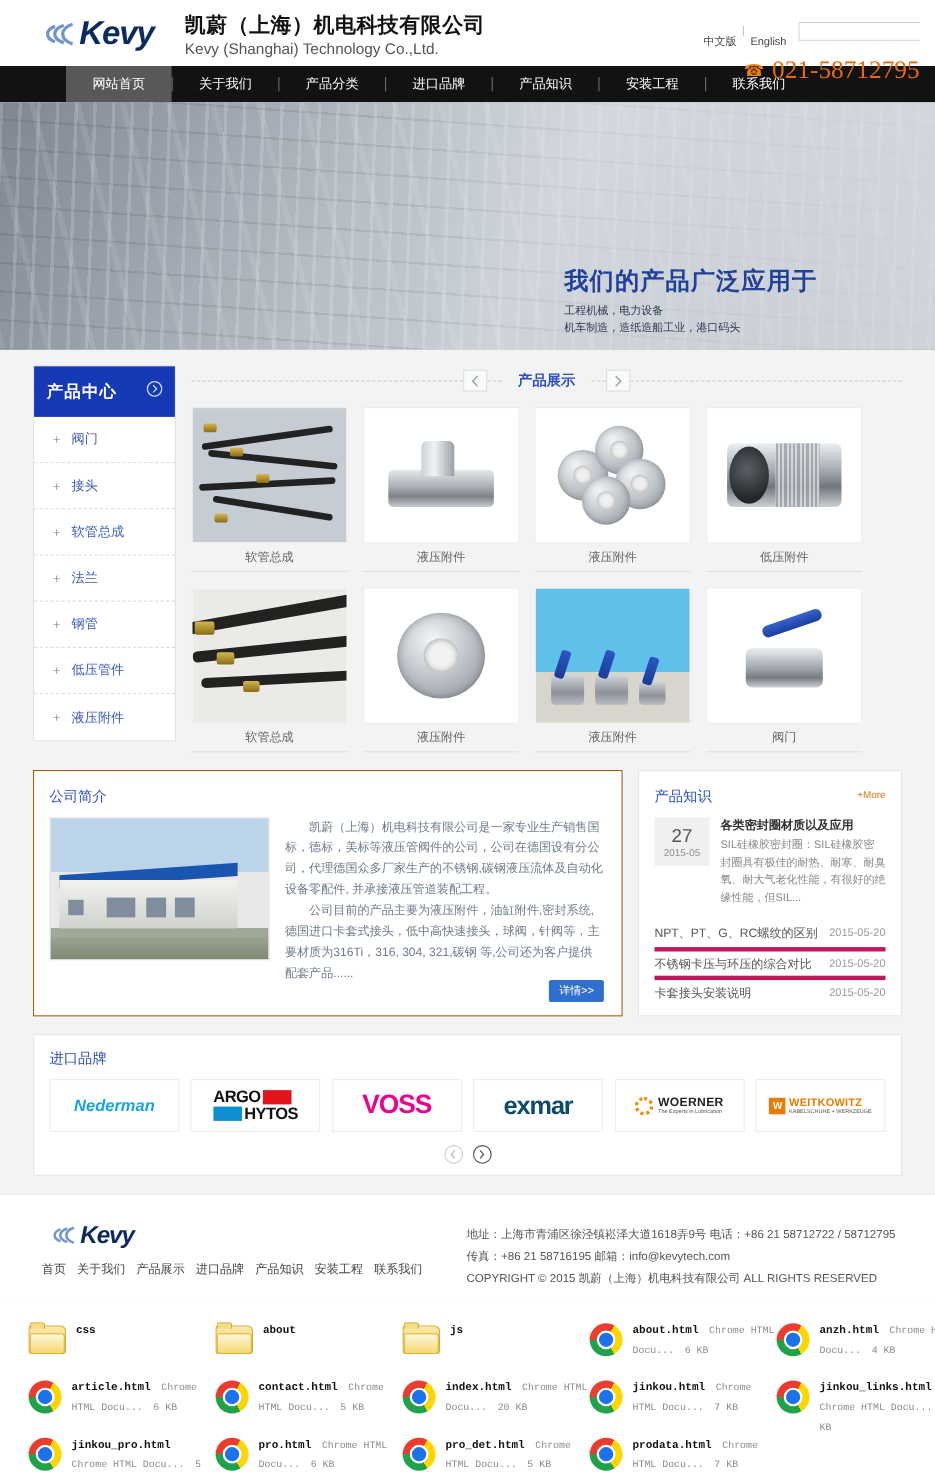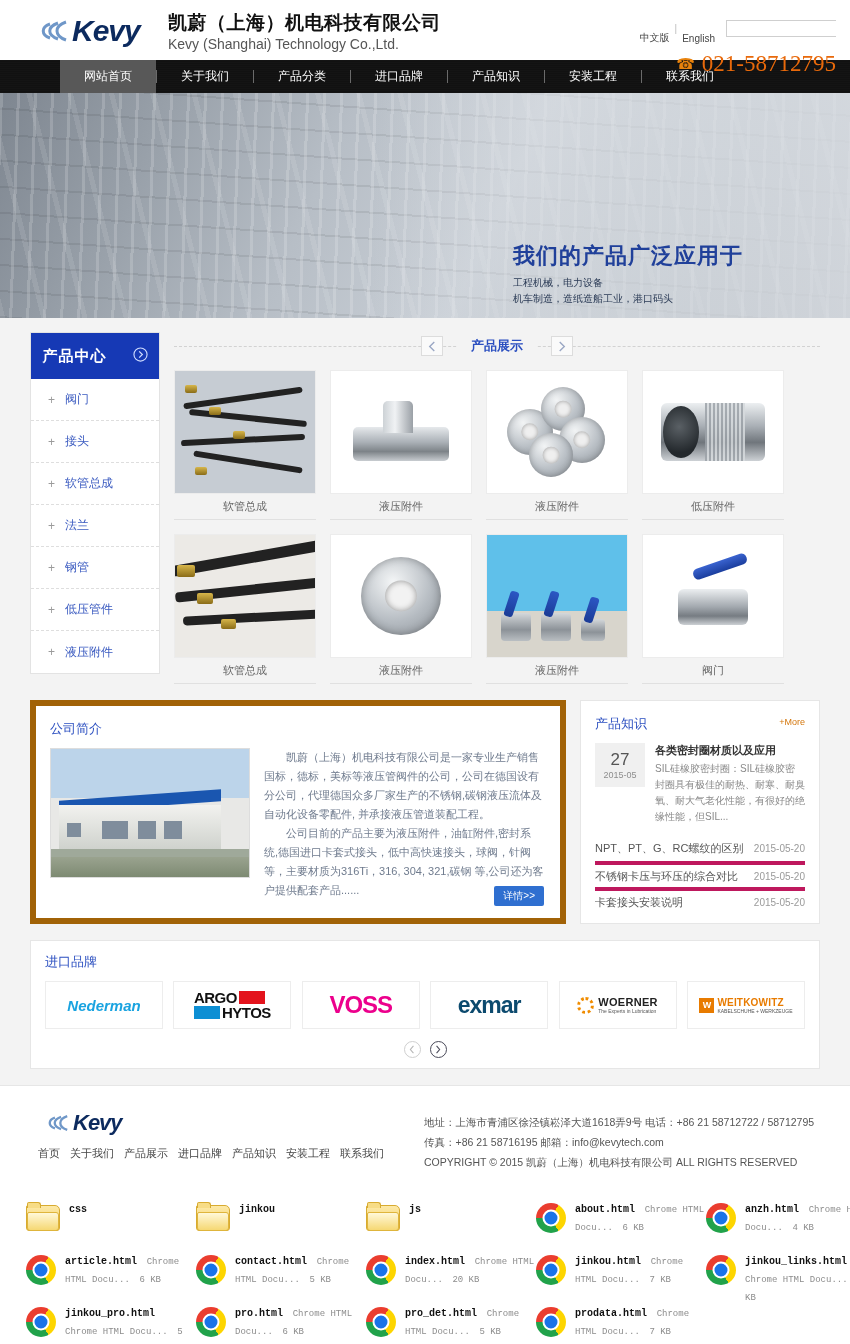--- a/index.html
+++ b/index.html
@@ -106,21 +106,21 @@
   .t-balls u:before { content:""; position:absolute; left:6px; top:-22px; width:9px; height:26px; border-radius:3px;
     background:linear-gradient(180deg,#2b57c4,#1b3b96); transform:rotate(18deg); }
   .t-valve { width:86px; height:66px; position:relative; }
   .t-valve:before { content:""; position:absolute; left:8px; top:26px; width:70px; height:36px; border-radius:6px;
     background:linear-gradient(180deg,#eceff1,#a2a8ae 50%,#767c82 75%,#ccd0d4); }
   .t-valve:after { content:""; position:absolute; left:22px; top:-2px; width:56px; height:11px; border-radius:5px; transform:rotate(-19deg);
     background:linear-gradient(180deg,#3a63cf,#1b3e9e); }
 
   
   .row-mid { display:flex; gap:14px; margin-top:16px; align-items:stretch; }
-  .about { flex:1; background:#fff; border:6px solid #a16207; padding:14px 16px 16px 14px; position:relative; }
+  .about { flex:1; background:#fff; border:1px solid #a16207; padding:14px 16px 16px 14px; position:relative; }
   .blk-title { font-size:13px; color:#2b4fc0; margin-bottom:10px; }
   .about-body { display:flex; gap:14px; }
   .about-img { width:200px; height:130px; border:1px solid #ddd; position:relative; overflow:hidden;
       background:linear-gradient(180deg,#bcd4ea 0 38%, #e8e8e6 38% 78%, #9fa99a 78% 100%); }
   .about-img .roofband { position:absolute; left:4%; top:36%; width:82%; height:9%; background:#1a56b0; transform:skewY(-4deg); }
   .about-img .bld { position:absolute; left:4%; top:44%; width:82%; height:34%; background:linear-gradient(180deg,#f2f2ef,#cfd2cd); }
   .about-img .win { position:absolute; background:#7f8d9c; }
   .about-img .grass { position:absolute; left:0; bottom:0; width:100%; height:16%; background:linear-gradient(180deg,#9aa38f,#7d8a72); }
   .about-txt { flex:1; font-size:11px; color:#6f7b8e; line-height:19px; }
   .about-txt p { text-indent:2em; }
@@ -557,21 +557,21 @@
             <span class="front"></span>
           </span>
         <span class="meta"><span class="fn">css</span></span>
       </div>
       <div class="file">
         <span class="folder">
             <span class="back"></span>
             <span class="tab"></span>
             <span class="front"></span>
           </span>
-        <span class="meta"><span class="fn">jinkou</span></span>
+        <span class="meta"><span class="fn">about</span></span>
       </div>
       <div class="file">
         <span class="folder">
             <span class="back"></span>
             <span class="tab"></span>
             <span class="front"></span>
           </span>
         <span class="meta"><span class="fn">js</span></span>
       </div>
       <div class="file">

